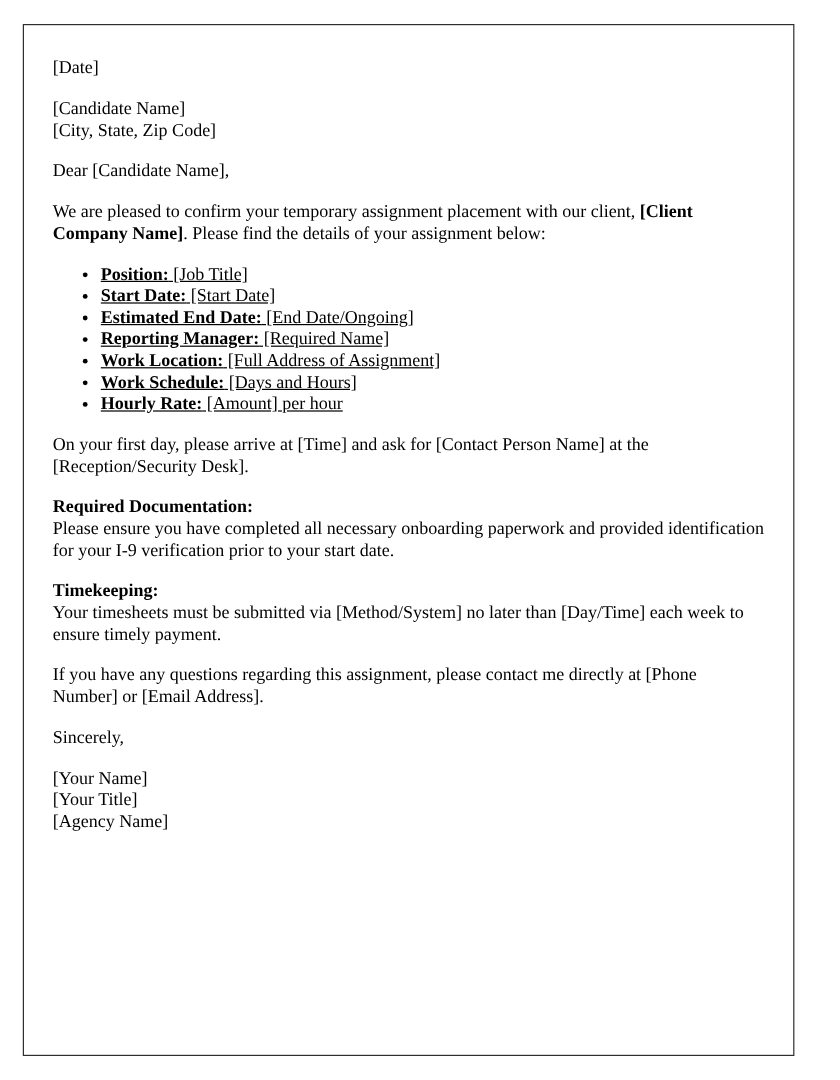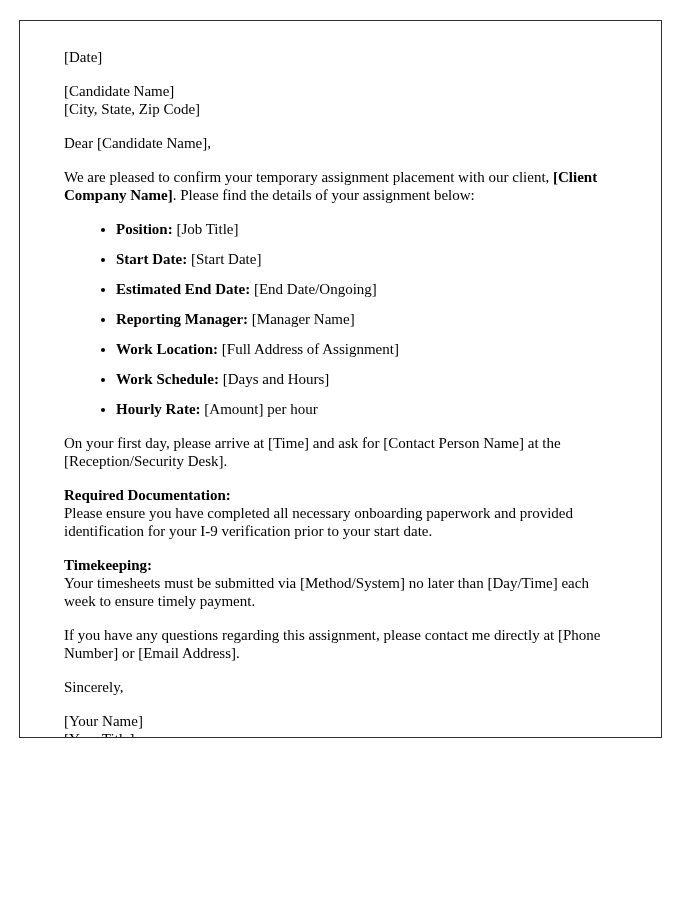--- a/index.html
+++ b/index.html
@@ -12,37 +12,37 @@
   body {
     font-family: "Liberation Serif", "DejaVu Serif", serif;
     color: #000000;
     position: relative;
   }
   .page {
     position: absolute;
     left: 19px;
     top: 20px;
     width: 643px;
-    height: 718px;
+    height: 860px;
     box-sizing: border-box;
     border: 1.5px solid #2e2e2e;
-    padding: 27px 44px;
+    padding: 27px 24px;
     background: #ffffff;
     font-size: 15px;
     line-height: 18px;
     overflow: hidden;
   }
   .page p { margin: 16px 0; }
   .page > :first-child { margin-top: 0; }
   ul.details {
     margin: 16px 0;
     padding-left: 40px;
     list-style-type: disc;
   }
-  ul.details li { margin: 12px; padding: 0; }
+  ul.details li { margin: 0; padding: 0; text-decoration: underline; }
   .blk { display: block; }
   b, strong { font-weight: bold; }
 </style>
 </head>
 <body>
 
 <div class="page">
 
   <p>[Date]</p>
 
@@ -52,21 +52,21 @@
   </p>
 
   <p>Dear [Candidate Name],</p>
 
   <p><span>We are pleased to confirm your temporary assignment placement with our client, </span><b>[Client Company Name]</b><span>. Please find the details of your assignment below:</span></p>
 
   <ul class="details">
     <li><b>Position:</b><span> [Job Title]</span></li>
     <li><b>Start Date:</b><span> [Start Date]</span></li>
     <li><b>Estimated End Date:</b><span> [End Date/Ongoing]</span></li>
-    <li><b>Reporting Manager:</b><span> [Manager Name]</span></li>
+    <li><b>Reporting Manager:</b><span> [Required Name]</span></li>
     <li><b>Work Location:</b><span> [Full Address of Assignment]</span></li>
     <li><b>Work Schedule:</b><span> [Days and Hours]</span></li>
     <li><b>Hourly Rate:</b><span> [Amount] per hour</span></li>
   </ul>
 
   <p>
     <span>On your first day, please arrive at [Time] and ask for [Contact Person Name] at the [Reception/Security Desk].</span>
   </p>
 
   <p>

